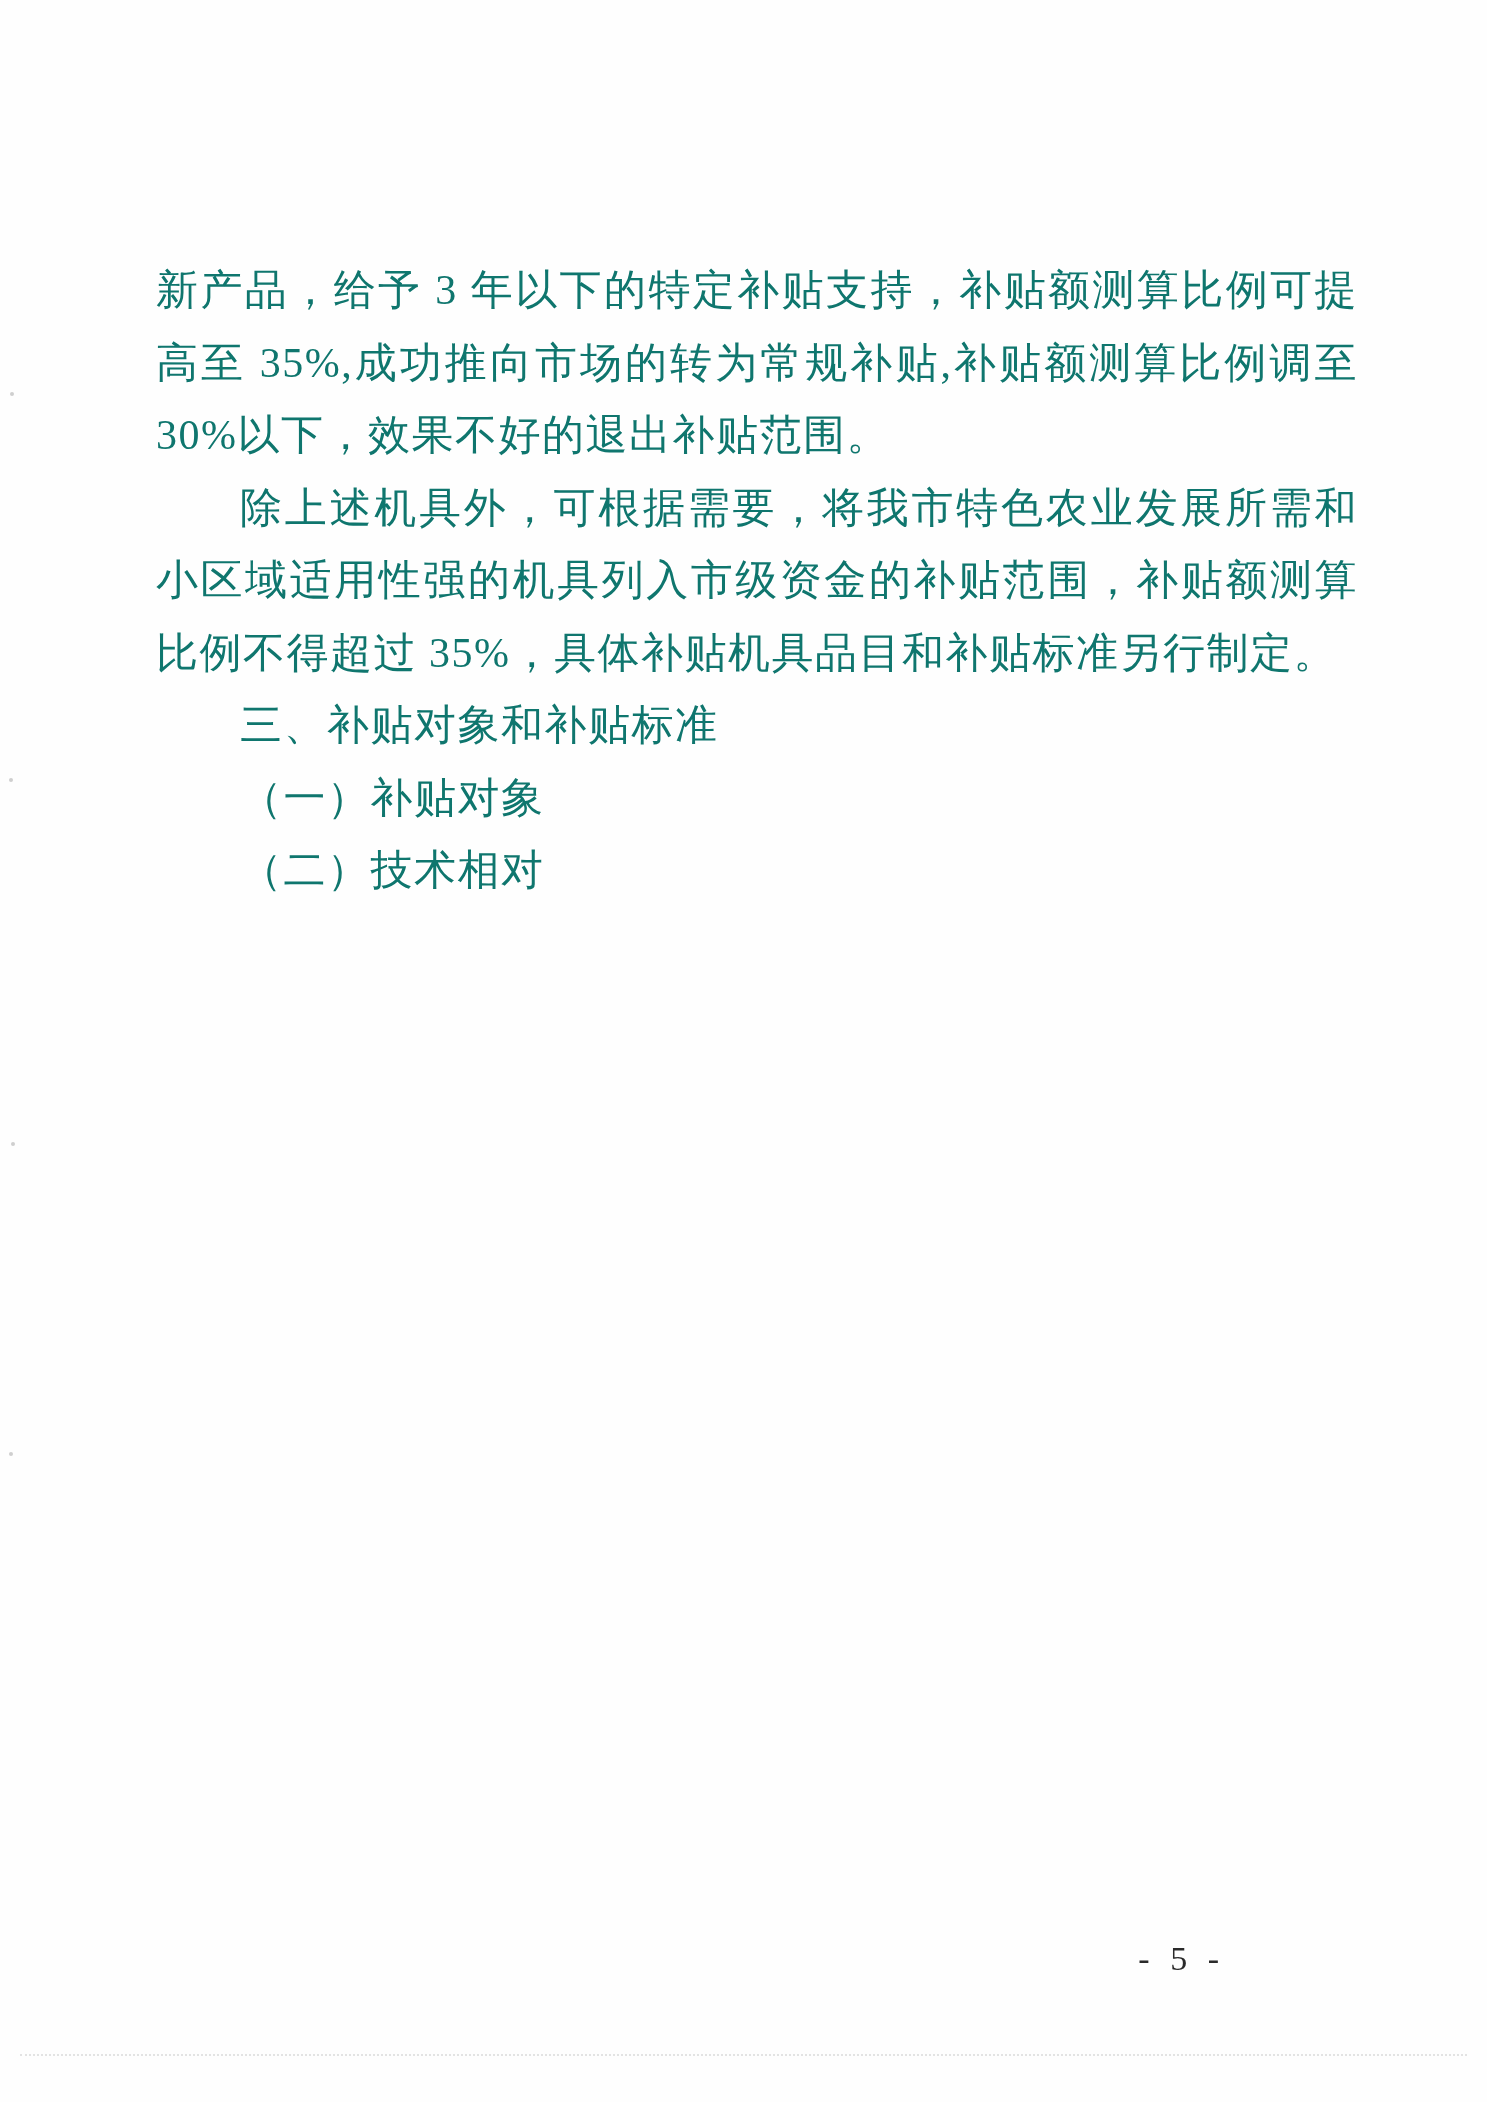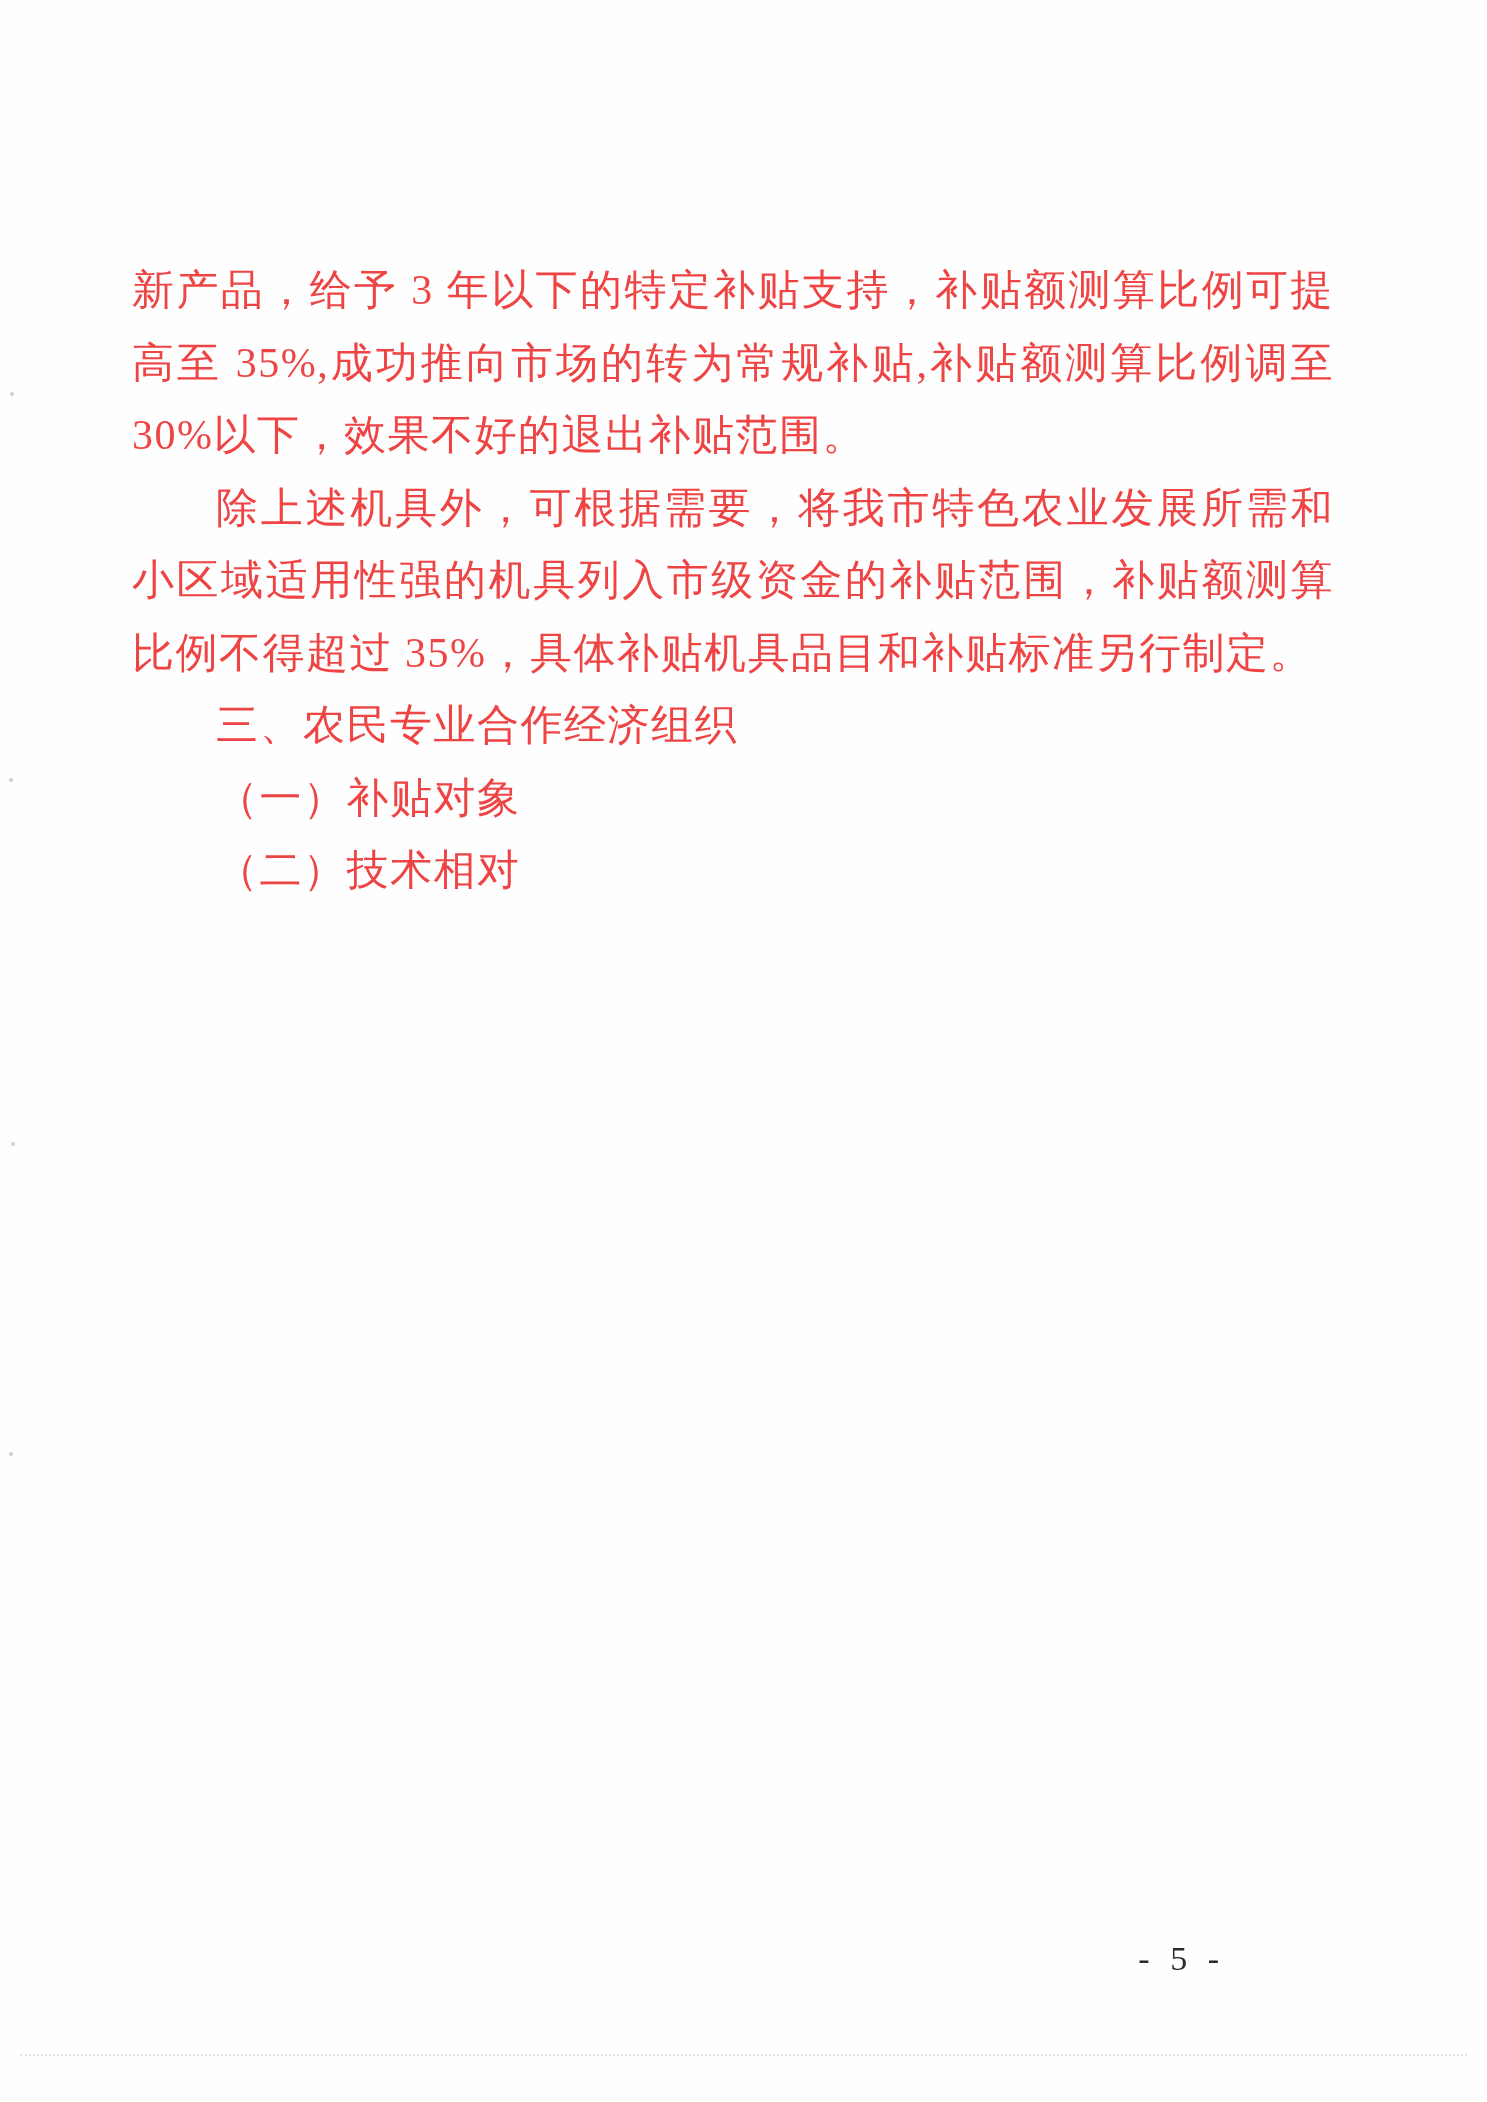--- a/index.html
+++ b/index.html
@@ -14,24 +14,24 @@
     overflow: hidden;
     font-family: "Liberation Serif", "DejaVu Serif", serif;
   }
   .page {
     position: absolute;
     inset: 0;
     background: #fefefe;
   }
   .text-block {
     position: absolute;
-    left: 132px;
+    left: 156px;
     top: 254px;
     width: 1202px;
-    color: #ef4444;
+    color: #0f766e;
   }
   .text-block p, .text-block h2 {
     margin: 0;
     font-size: 42px;
     line-height: 72.5px;
     letter-spacing: 1.5px;
     text-align: justify;
     text-justify: inter-ideograph;
     font-weight: normal;
   }
@@ -74,21 +74,21 @@
   .speck.s4 { left: 9px;  top: 1452px; }
 </style>
 </head>
 <body>
 
 <div class="page">
 
   <div class="text-block">
     <p class="no-indent">新产品，给予 3 年以下的特定补贴支持，补贴额测算比例可提高至 35%,成功推向市场的转为常规补贴,补贴额测算比例调至 30%以下，效果不好的退出补贴范围。</p>
     <p class="indent">除上述机具外，可根据需要，将我市特色农业发展所需和小区域适用性强的机具列入市级资金的补贴范围，补贴额测算比例不得超过 35%，具体补贴机具品目和补贴标准另行制定。</p>
-    <h2 class="heading">三、农民专业合作经济组织</h2>
+    <h2 class="heading">三、补贴对象和补贴标准</h2>
     <p class="subheading">（一）补贴对象</p>
     <p class="subheading">（二）技术相对</p>
   </div>
 
   <div class="page-number">- 5 -</div>
 
   <div class="artifact-line"></div>
   <div class="speck s1"></div>
   <div class="speck s2"></div>
   <div class="speck s3"></div>

